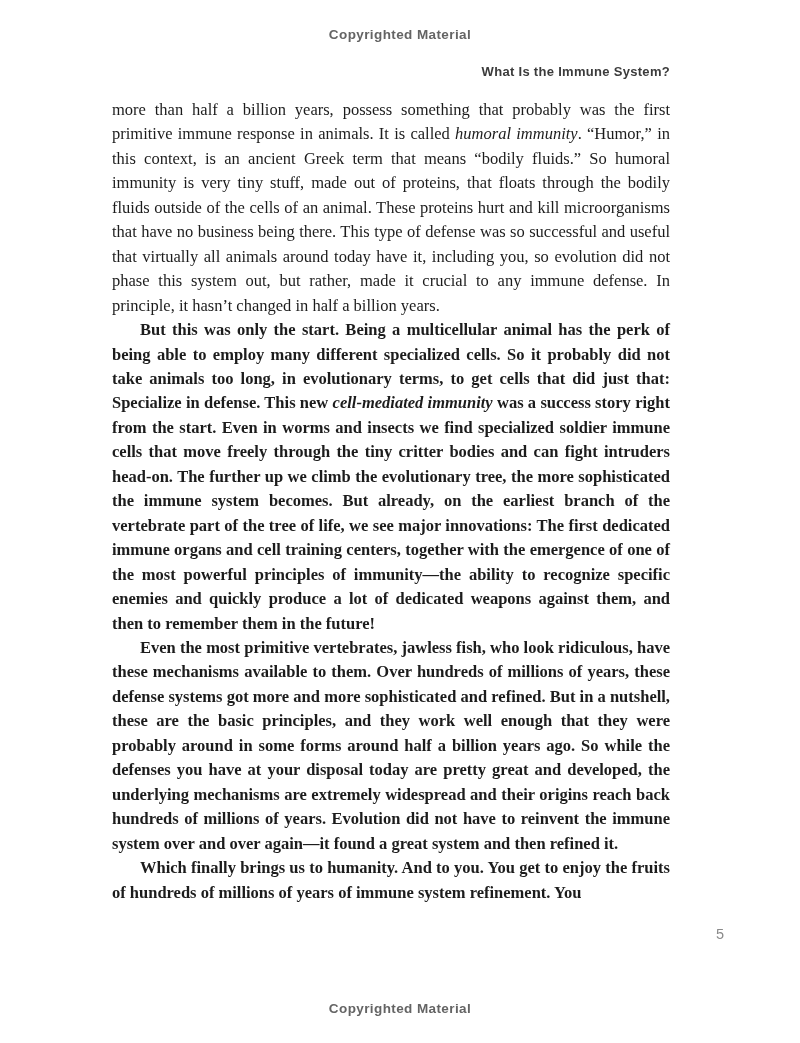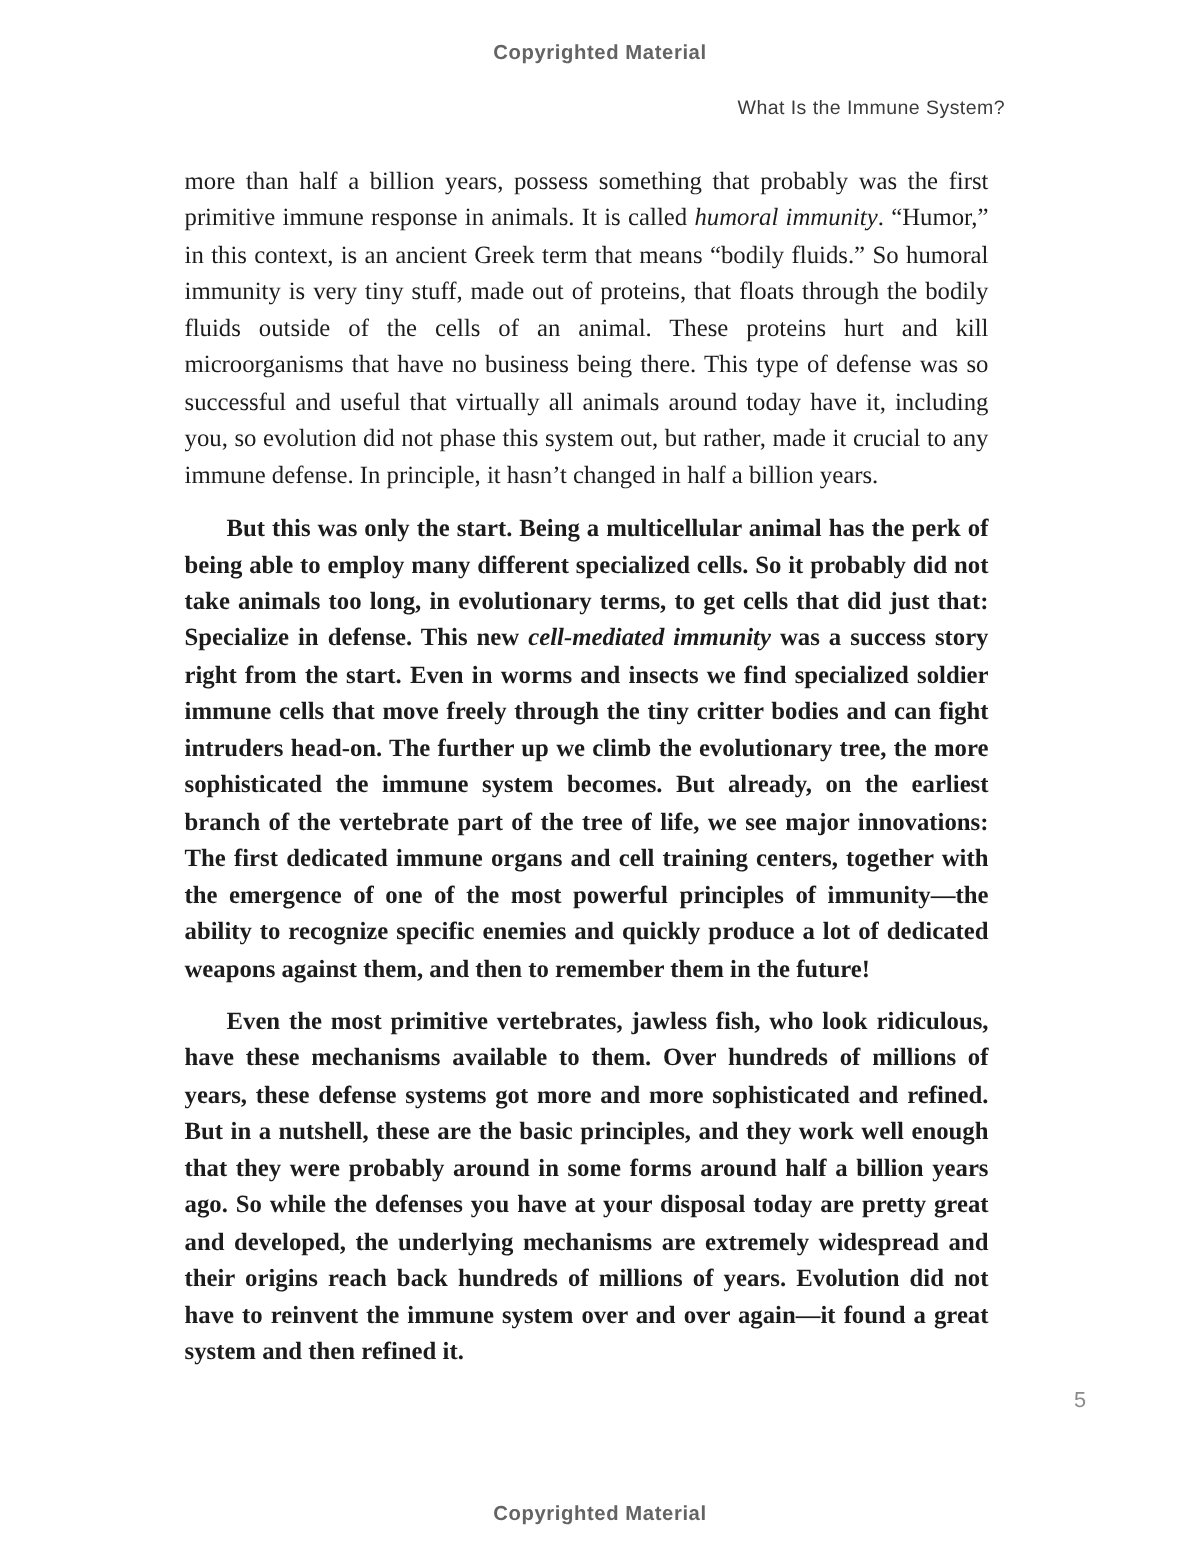--- a/index.html
+++ b/index.html
@@ -29,36 +29,36 @@
   .notice.top { top: 27px; }
   .notice.bottom { top: 1001px; }
   .running-header {
     position: absolute;
     top: 64px;
     left: 112px;
     width: 558px;
     text-align: right;
     font-family: "Liberation Sans", sans-serif;
     font-size: 13px;
-    font-weight: 400;
+    font-weight: 700;
     letter-spacing: 0.3px;
     color: #3b3b3b;
   }
   .text-block {
     position: absolute;
     top: 98px;
     left: 112px;
     width: 558px;
     color: #1c1c1c;
     font-size: 16.5px;
     line-height: 24.45px;
     text-align: justify;
   }
   .text-block p {
-    margin: 11px;
+    margin: 0;
     padding: 0;
   }
   .text-block p.indent {
     text-indent: 28px;
     font-weight: bold;
   }
   .text-block .ital {
     font-style: italic;
   }
   .page-number {
@@ -77,18 +77,19 @@
 
 <div class="page">
   <div class="notice top">Copyrighted Material</div>
 
   <div class="running-header">What Is the Immune System?</div>
 
   <div class="text-block" id="paragraphs">
       <p><span>more than half a billion years, possess something that probably was the first primitive immune response in animals. It is called </span><span class="ital">humoral immunity</span><span>. “Humor,” in this context, is an ancient Greek term that means “bodily fluids.” So humoral immunity is very tiny stuff, made out of proteins, that floats through the bodily fluids outside of the cells of an animal. These proteins hurt and kill microorganisms that have no business being there. This type of defense was so successful and useful that virtually all animals around today have it, including you, so evolution did not phase this system out, but rather, made it crucial to any immune defense. In principle, it hasn’t changed in half a billion years.</span></p>
       <p class="indent"><span>But this was only the start. Being a multicellular animal has the perk of being able to employ many different specialized cells. So it probably did not take animals too long, in evolutionary terms, to get cells that did just that: Specialize in defense. This new </span><span class="ital">cell-mediated immunity</span><span> was a success story right from the start. Even in worms and insects we find specialized soldier immune cells that move freely through the tiny critter bodies and can fight intruders head-on. The further up we climb the evolutionary tree, the more sophisticated the immune system becomes. But already, on the earliest branch of the vertebrate part of the tree of life, we see major innovations: The first dedicated immune organs and cell training centers, together with the emergence of one of the most powerful principles of immunity—the ability to recognize specific enemies and quickly produce a lot of dedicated weapons against them, and then to remember them in the future!</span></p>
       <p class="indent"><span>Even the most primitive vertebrates, jawless fish, who look ridiculous, have these mechanisms available to them. Over hundreds of millions of years, these defense systems got more and more sophisticated and refined. But in a nutshell, these are the basic principles, and they work well enough that they were probably around in some forms around half a billion years ago. So while the defenses you have at your disposal today are pretty great and developed, the underlying mechanisms are extremely widespread and their origins reach back hundreds of millions of years. Evolution did not have to reinvent the immune system over and over again—it found a great system and then refined it.</span></p>
+      <p class="indent"><span>Which finally brings us to humanity. And to you. You get to enjoy the fruits of hundreds of millions of years of immune system refinement. You</span></p>
     </div>
 
   <div class="page-number">5</div>
 
   <div class="notice bottom">Copyrighted Material</div>
 </div>
 
 </body></html>

